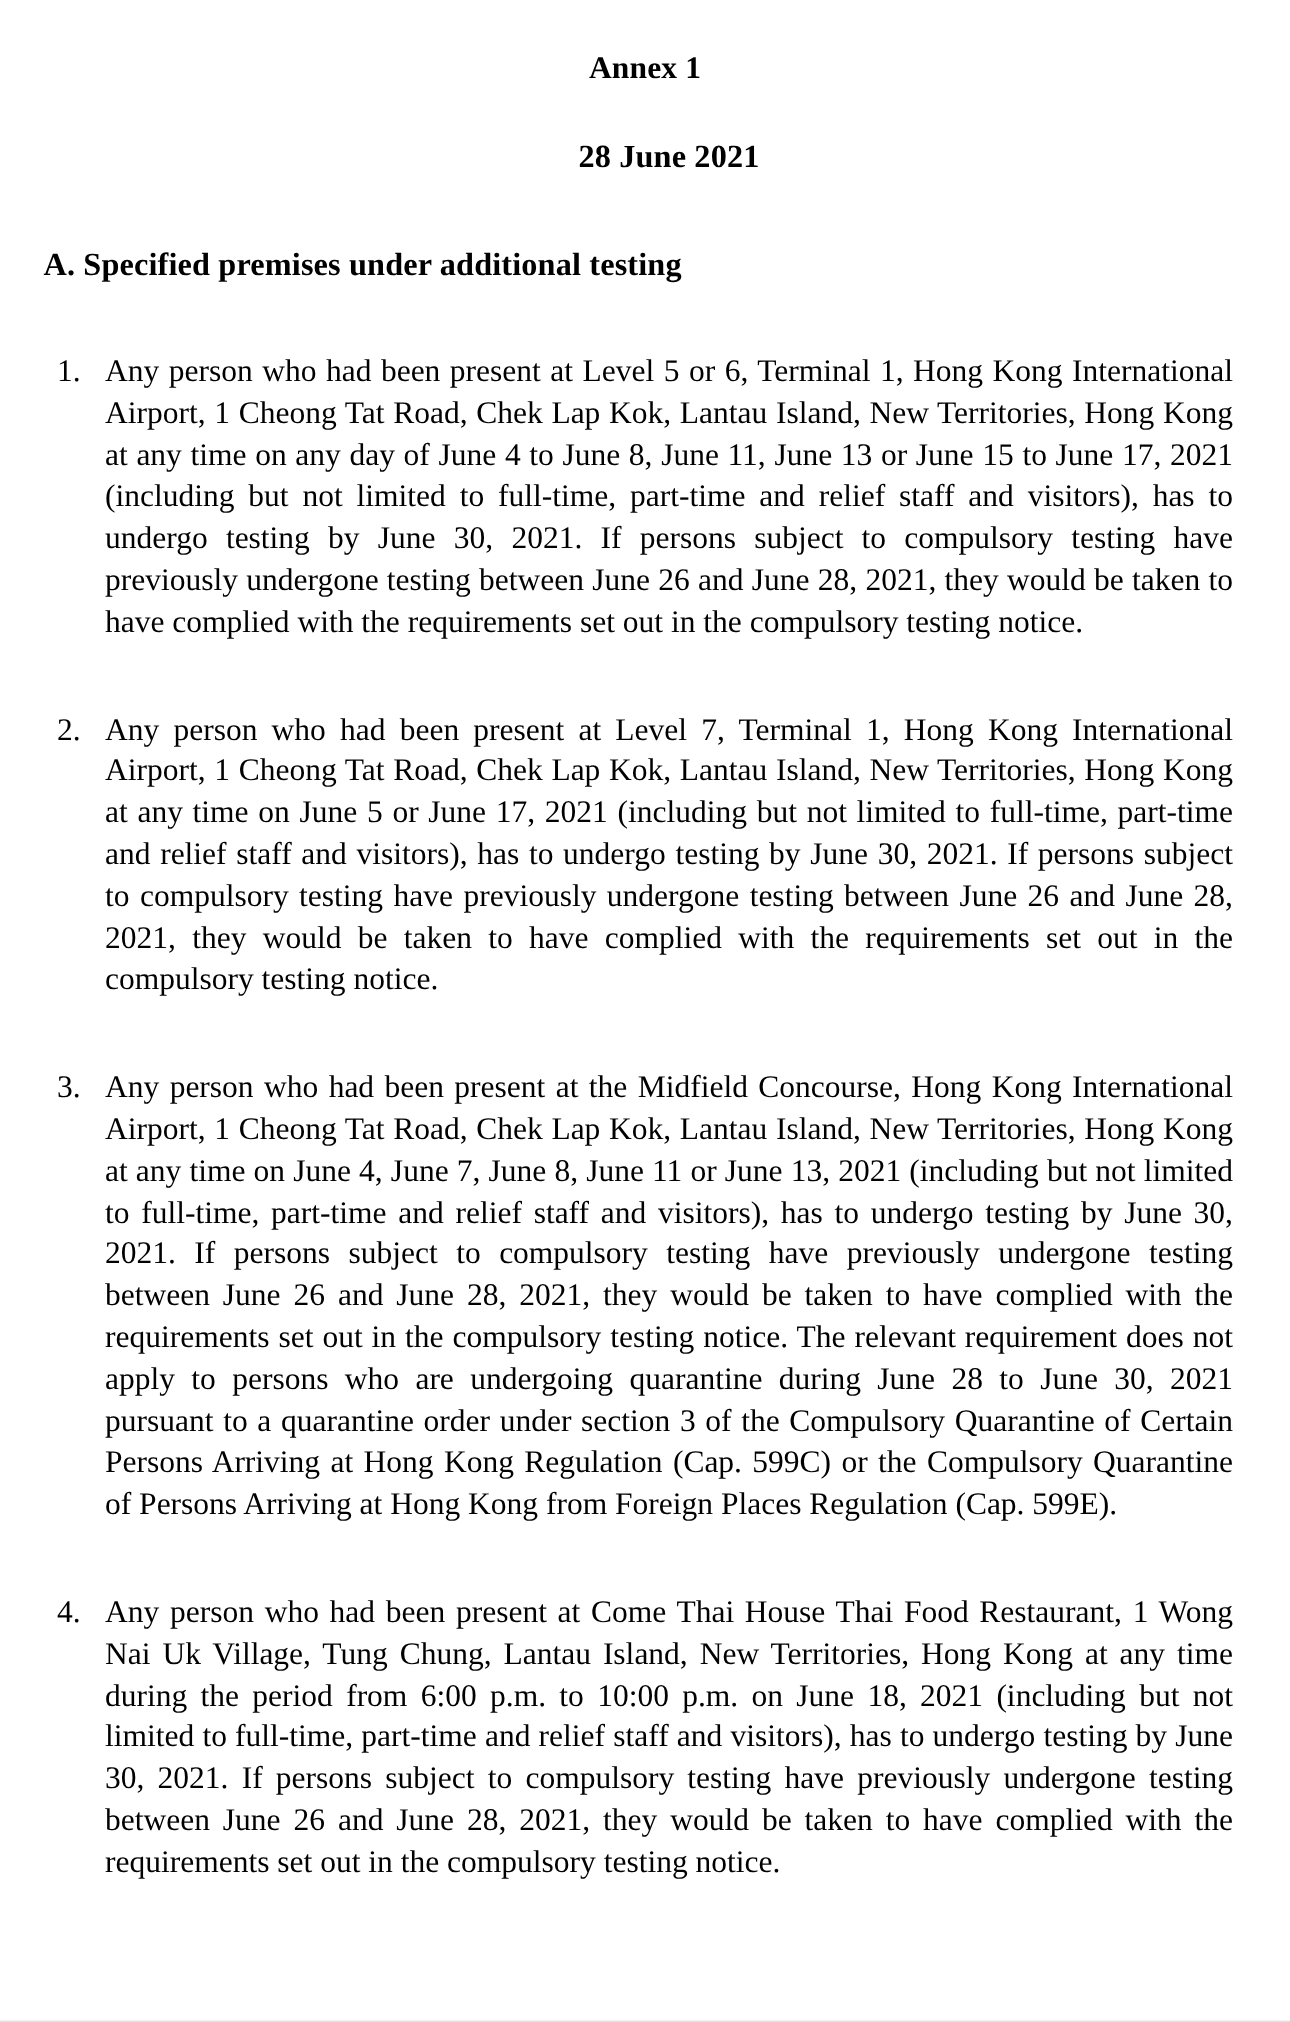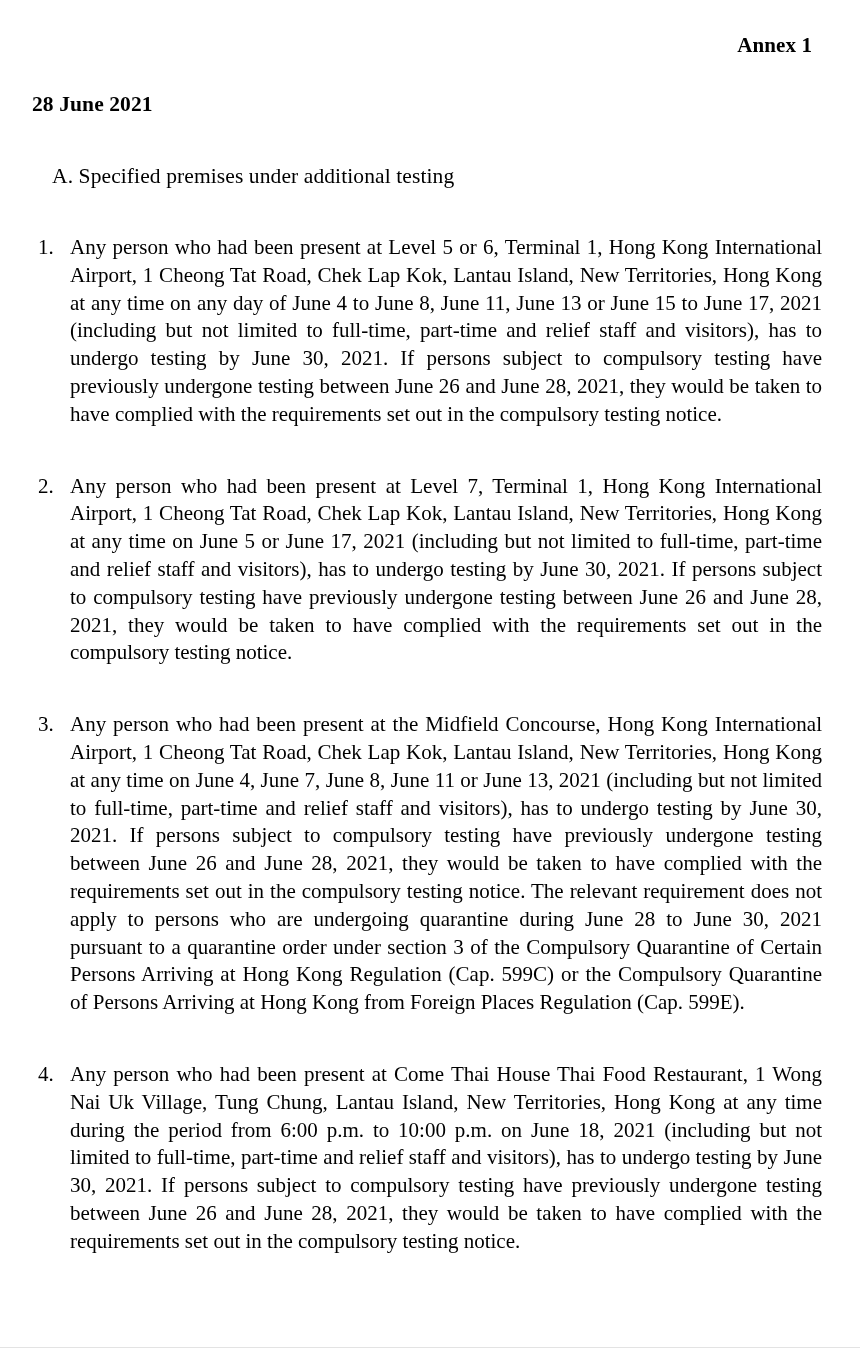--- a/index.html
+++ b/index.html
@@ -20,47 +20,46 @@
     position: relative;
     width: 860px;
     height: 1348px;
     padding: 0;
     box-sizing: border-box;
     border-bottom: 1px solid #e3e3e3;
   }
 
   
   .annex-row {
-    text-align: right;
-    padding-right: 48px;
+    text-align: center;
     padding-top: 32px;
     font-weight: bold;
     font-size: 21px;
     line-height: 26px;
     letter-spacing: 0.1px;
   }
 
   
   .title-block {
-    text-align: left;
+    text-align: center;
     margin-top: 30px;
     margin-left: 32px;
   }
   .title-line {
     font-weight: bold;
     font-size: 21.5px;
     line-height: 32px;
     letter-spacing: 0.1px;
   }
 
   
   .section-heading {
     margin-top: 42px;
-    margin-left: 52px;
-    font-weight: normal;
+    margin-left: 29px;
+    font-weight: bold;
     font-size: 21.5px;
     line-height: 28px;
     letter-spacing: 0.1px;
   }
 
   
   .items {
     margin-top: 22px;
   }
   .item {

